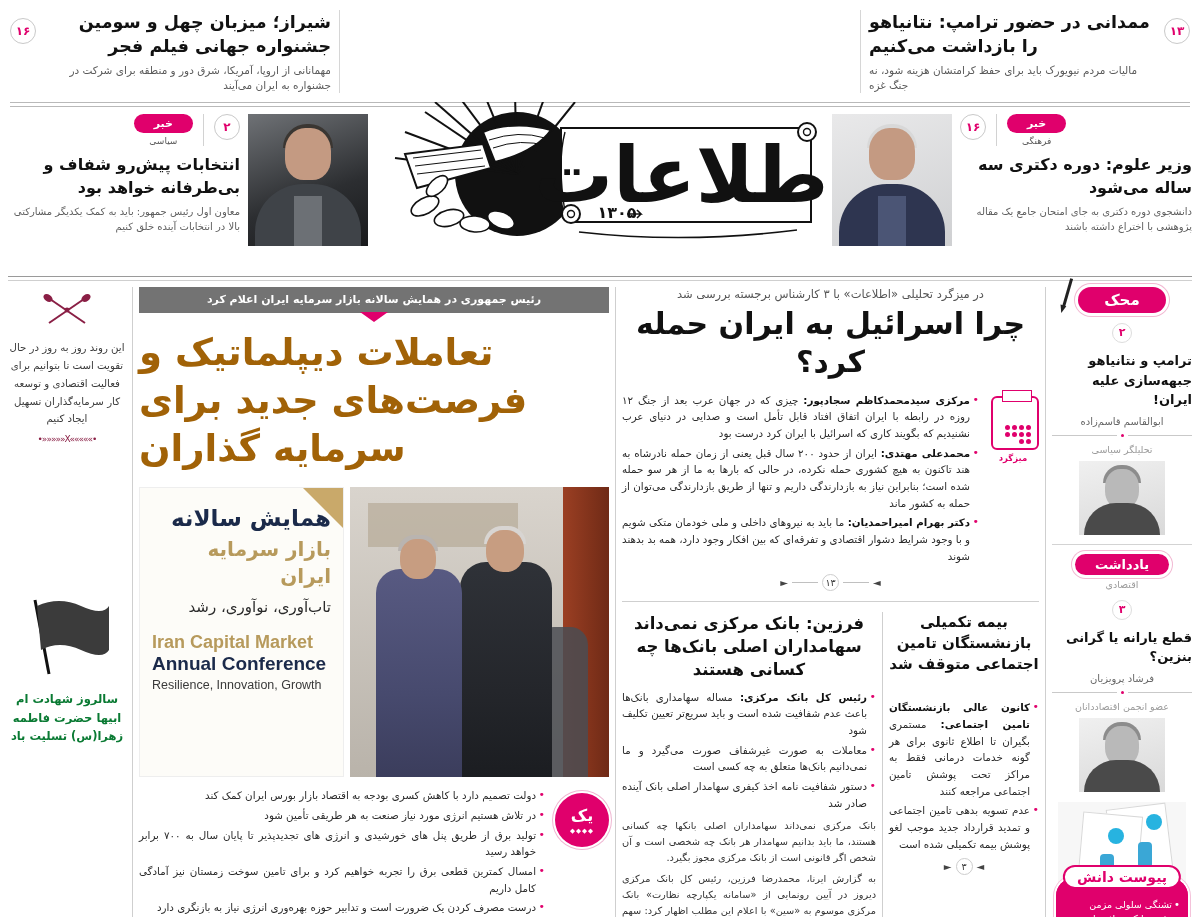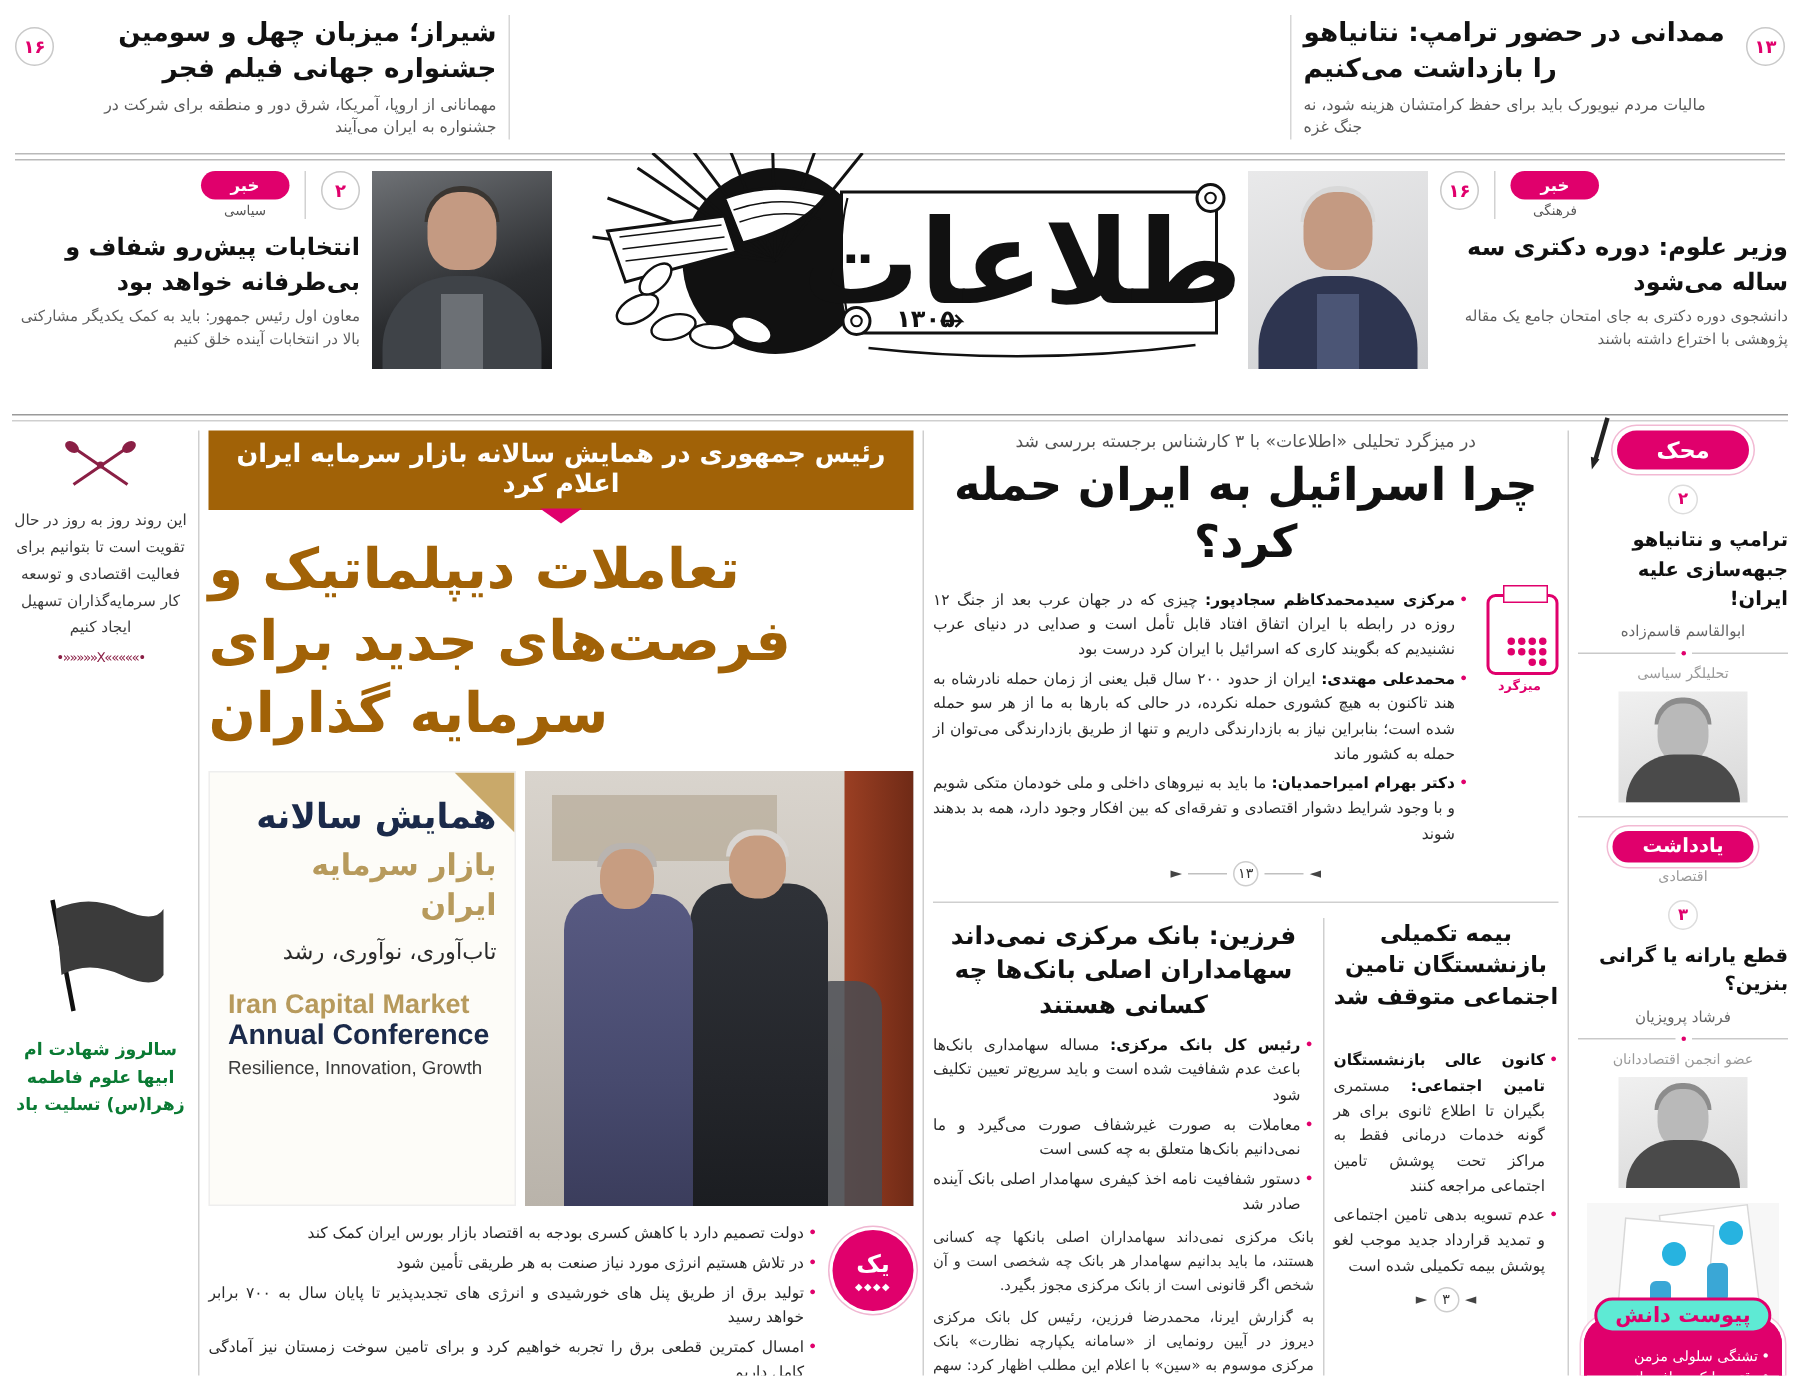--- a/index.html
+++ b/index.html
@@ -173,21 +173,21 @@
   .supp-card.c2 { right: 46px; top: 12px; transform: rotate(5deg); }
   .supp-blob { position:absolute; width:16px; height:16px; border-radius:50%; background:#27b3e0; }
   .supp-fig { position:absolute; width: 14px; height: 26px; background:#3aa7d6; border-radius: 4px; }
   .supp-box {
     background:#e0006c; border-radius: 18px; margin: -16px 4px 0 4px;
     padding: 20px 8px 10px 8px; position: relative;
     box-shadow: inset 0 0 0 2px #e0006c, 0 0 0 2px #fff, 0 0 0 3px #f4c2da;
   }
   .supp-title {
     position:absolute; top: -13px; left: 50%; transform: translateX(-50%);
-    background:#5eead4; border: 2px solid #e0006c; border-radius: 13px;
+    background:#ffffff; border: 2px solid #e0006c; border-radius: 13px;
     color:#e0006c; font-weight:bold; font-size: 14px; letter-spacing: 2px;
     padding: 2px 12px; white-space: nowrap;
   }
   .supp-list { list-style:none; }
   .supp-list li {
     color:#fff; font-size: 9.5px; line-height: 1.55; text-align:right;
     padding-right: 8px; position: relative;
   }
   .supp-list li:before {
     content:"•"; position:absolute; right: 0; top: -1px; color:#fff; font-size: 10px;
@@ -234,21 +234,21 @@
   }
   .subhead.sm { font-size: 15px; }
   .subbody { font-size: 9.8px; line-height:1.6; color:#333; text-align: justify; margin-top: 7px; }
   .subbody p { margin-bottom: 6px; }
 
   .rowrule { height:1px; background:#cfcfcf; margin: 10px 0 9px 0; }
 
   
   .col-main { flex: 0 0 470px; }
   .redbanner {
-    background:#a16207; color:#fff; font-weight:bold; font-size: 17px;
+    background:#737373; color:#fff; font-weight:bold; font-size: 11px;
     text-align:center; padding: 6px 10px 7px 10px; position:relative;
   }
   .redbanner:after {
     content:""; position:absolute; left:50%; transform:translateX(-50%);
     bottom:-9px; border-left: 14px solid transparent; border-right: 14px solid transparent;
     border-top: 10px solid #e0006c;
   }
   .mainhead {
     font-size: 37px; font-weight: bold; color:#a16207; text-align:left;
     line-height: 1.3; margin-top: 16px; letter-spacing: -.8px;
@@ -657,19 +657,19 @@
         </svg>
       </div>
       <div class="quote-text">این روند روز به روز در حال تقویت است تا بتوانیم برای فعالیت اقتصادی و توسعه کار سرمایه‌گذاران تسهیل ایجاد کنیم</div>
       <div class="orn">•»»»»»X«««««•</div>
 
       <div class="flagbox">
         <svg width="96" height="86" viewBox="0 0 96 86">
           <line x1="16" y1="6" x2="30" y2="80" stroke="#111" stroke-width="3"></line>
           <path d="M18 12 Q40 2 62 12 Q84 22 90 12 L90 56 Q84 66 62 56 Q40 46 22 56 Z" fill="#3b3b3b"></path>
         </svg>
-        <div class="mourn-text">سالروز شهادت ام ابیها علوم فاطمه زهرا(س) تسلیت باد</div>
+        <div class="mourn-text">سالروز شهادت ام ابیها حضرت فاطمه زهرا(س) تسلیت باد</div>
       </div>
     </div>
 
   </div>
 
 </div>
 
 </body></html>

